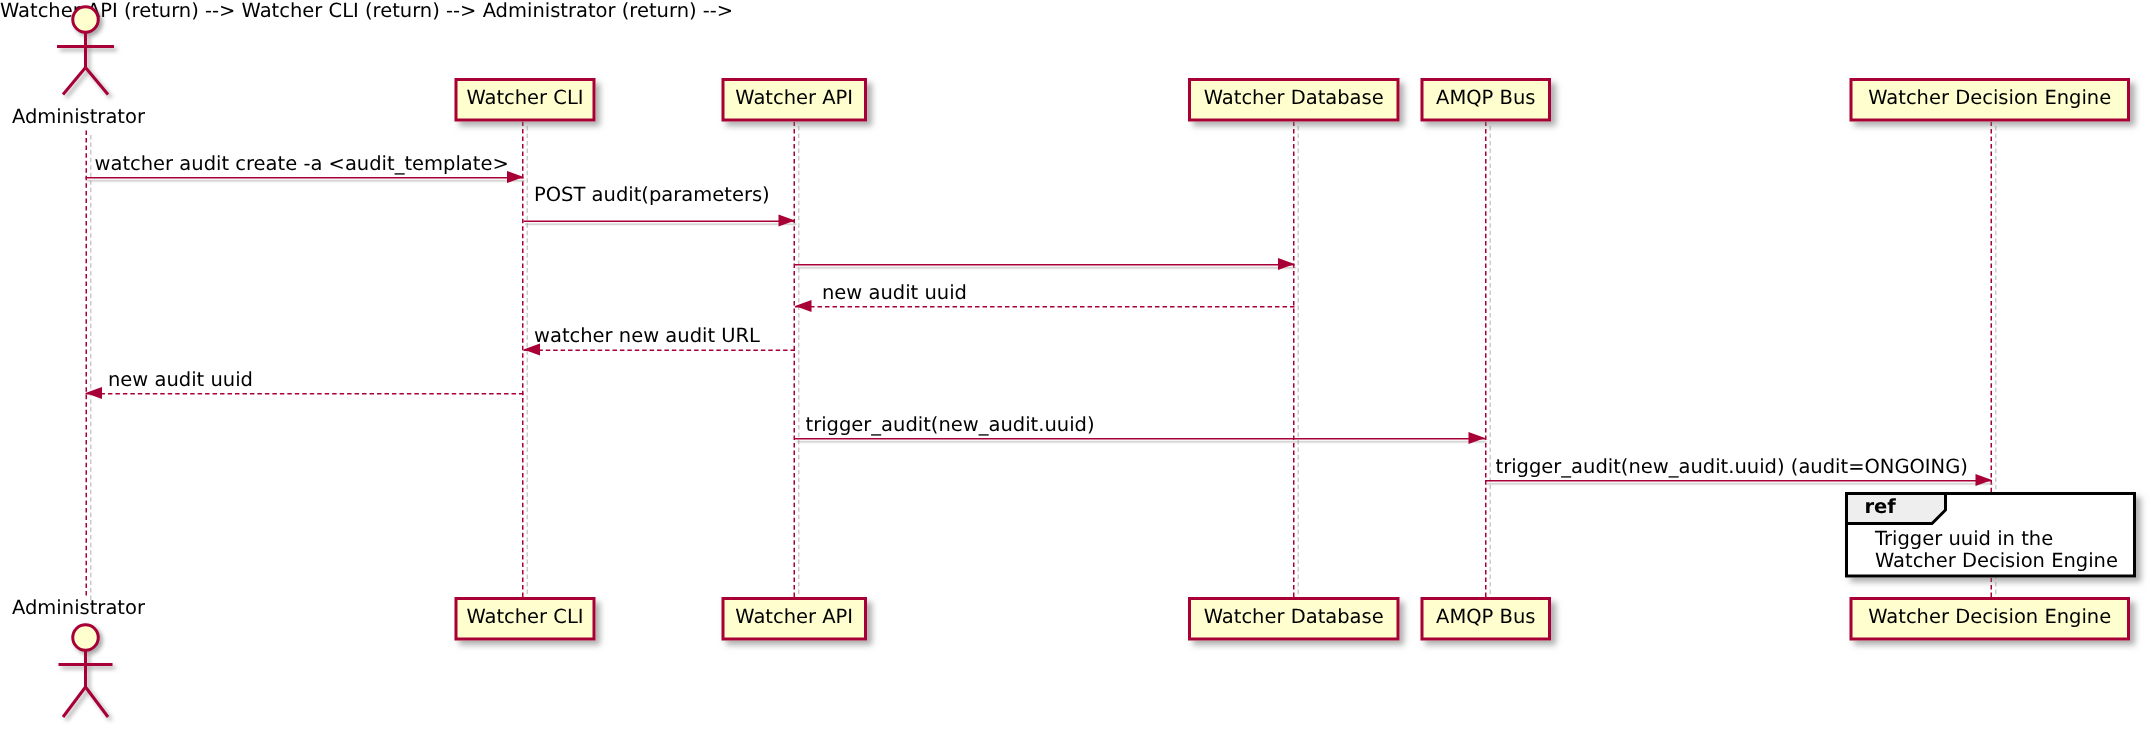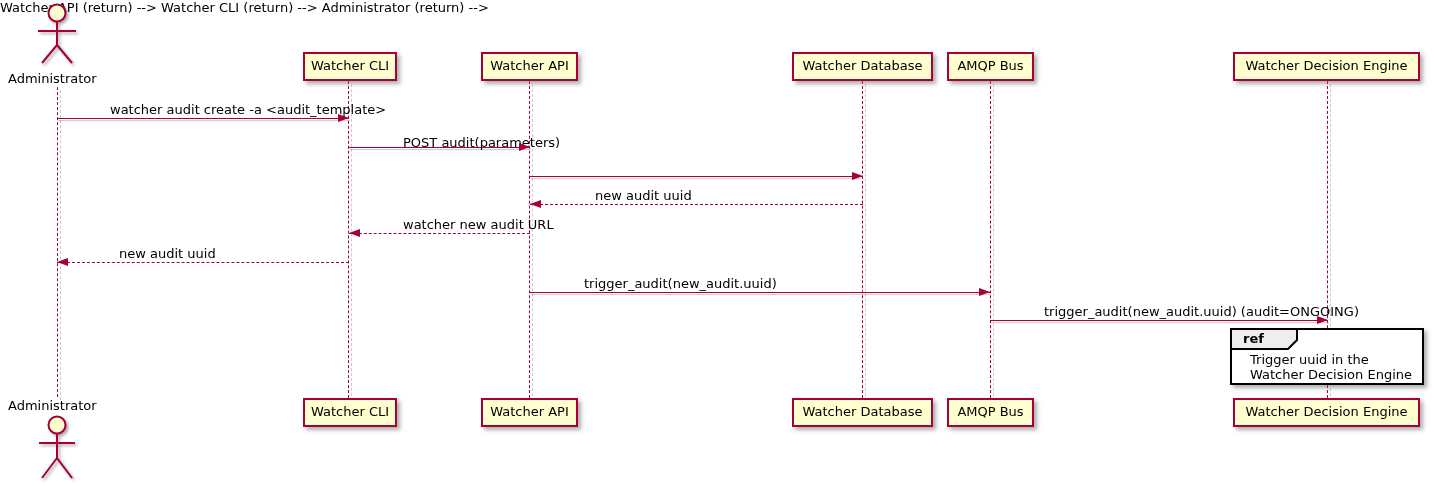--- a/index.html
+++ b/index.html
@@ -46,21 +46,21 @@
   }
 
   
   .actor-label{
     position:absolute;font-size:13px;white-space:nowrap;z-index:3;
   }
   .actor-svg{position:absolute;z-index:3;filter:drop-shadow(2.5px 2.5px 1.5px rgba(120,120,120,0.65));}
 
   
   .mlabel{
-    position:absolute;font-size:13px;white-space:nowrap;line-height:14px;z-index:2;margin-left:47px;
+    position:absolute;font-size:13px;white-space:nowrap;line-height:14px;z-index:2;
   }
   .mline{position:absolute;z-index:1;}
   .mline.solid{height:1px;background:var(--line-color);
     box-shadow:1px 2px 1px rgba(150,150,150,0.55);}
   .mline.dashed{height:0;border-top:1px dashed var(--line-color);}
   .ahead{position:absolute;width:0;height:0;z-index:2;}
   .ahead.r{border-top:4px solid transparent;border-bottom:4px solid transparent;
     border-left:11px solid var(--line-color);}
   .ahead.l{border-top:4px solid transparent;border-bottom:4px solid transparent;
     border-right:11px solid var(--line-color);}
@@ -111,21 +111,21 @@
   <div class="pbox" style="left:947px;top:52px;width:87px">AMQP Bus</div>
   <div class="pbox" style="left:1233px;top:52px;width:187px">Watcher Decision Engine</div>
 
   
   
   <div class="mlabel" style="left:63px;top:103px">watcher audit create -a &lt;audit_template&gt;</div>
   <div class="mline solid" style="left:57px;top:118px;width:292px"></div>
   <div class="ahead r" style="left:338px;top:114px"></div>
 
   
-  <div class="mlabel" style="left:356px;top:136px">POST audit(parameters)</div>
+  <div class="mlabel" style="left:356px;top:124px">POST audit(parameters)</div>
   <div class="mline solid" style="left:349px;top:147px;width:181px"></div>
   <div class="ahead r" style="left:519px;top:143px"></div>
 
   
   <div class="mline solid" style="left:530px;top:176px;width:333px"></div>
   <div class="ahead r" style="left:852px;top:172px"></div>
 
    Watcher API (return) --&gt;
   <div class="mlabel" style="left:548px;top:189px">new audit uuid</div>
   <div class="mline dashed" style="left:530px;top:204px;width:333px"></div>

